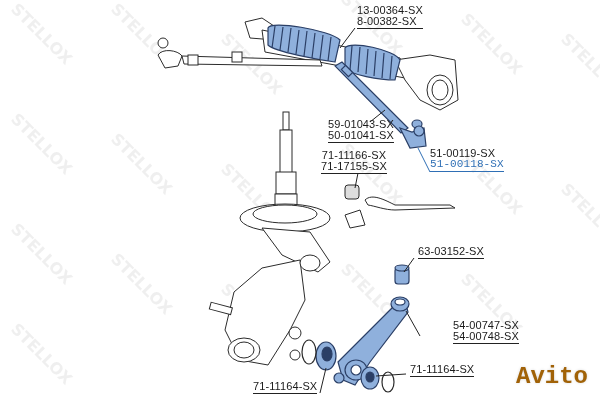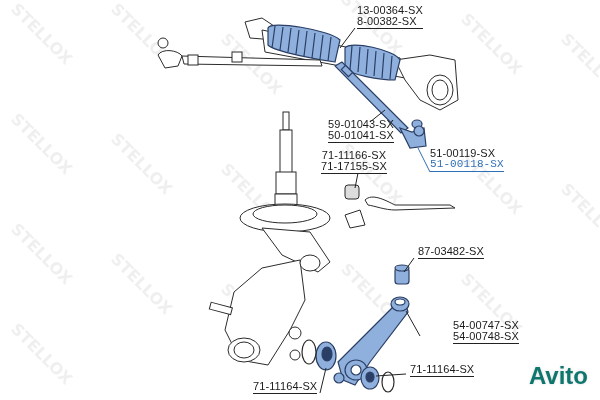--- a/index.html
+++ b/index.html
@@ -3,21 +3,21 @@
 <meta charset="utf-8">
 <style>
   html, body { margin:0; padding:0; background:#ffffff; }
   body { width:600px; height:400px; position:relative; overflow:hidden; font-family:"Liberation Sans", sans-serif; }
   #diagram { position:absolute; left:0; top:0; width:600px; height:400px; }
   .label { position:absolute; font-size:11px; color:#1a1a1a; line-height:11px; white-space:nowrap; letter-spacing:0.1px; }
   .label .l2 { display:block; border-bottom:1px solid #222; padding-bottom:1px; }
   .label .l1 { display:block; }
   .label.single span { border-bottom:1px solid #222; padding-bottom:1px; }
   .blue { color:#2f6fb5 !important;font-family:Liberation Mono, monospace; }
-  .avito { position:absolute; right:12px; bottom:10px; font-family:Liberation Sans, sans-serif; font-weight:bold; font-size:24px; color:#0f766e; text-shadow:0 0 3px #d8d8d8; }
+  .avito { position:absolute; right:12px; bottom:10px; font-family:Liberation Mono, monospace; font-weight:bold; font-size:24px; color:#a16207; text-shadow:0 0 3px #d8d8d8; }
 </style>
 </head>
 <body>
 
 <svg id="diagram" viewBox="0 0 600 400" xmlns="http://www.w3.org/2000/svg">
 
   <g fill="#eeeeee" font-family="DejaVu Sans, sans-serif" font-weight="bold" font-size="16" opacity="0.9">
     <text transform="translate(10,10) rotate(45)">STELLOX</text>
     <text transform="translate(10,120) rotate(45)">STELLOX</text>
     <text transform="translate(10,230) rotate(45)">STELLOX</text>
@@ -152,21 +152,21 @@
   <span class="l1">71-11166-SX</span>
   <span class="l2">71-17155-SX</span>
 </div>
 
 <div class="label" style="left:430px; top:148px;">
   <span class="l1">51-00119-SX</span>
   <span class="l2 blue" style="border-bottom-color:#2f6fb5;">51-00118-SX</span>
 </div>
 
 <div class="label single" style="left:418px; top:246px;">
-  <span>87-03482-SX</span>
+  <span>63-03152-SX</span>
 </div>
 
 <div class="label" style="left:440px; top:320px;margin-left:13px;">
   <span class="l1">54-00747-SX</span>
   <span class="l2">54-00748-SX</span>
 </div>
 
 <div class="label single" style="left:253px; top:381px;">
   <span>71-11164-SX</span>
 </div>

